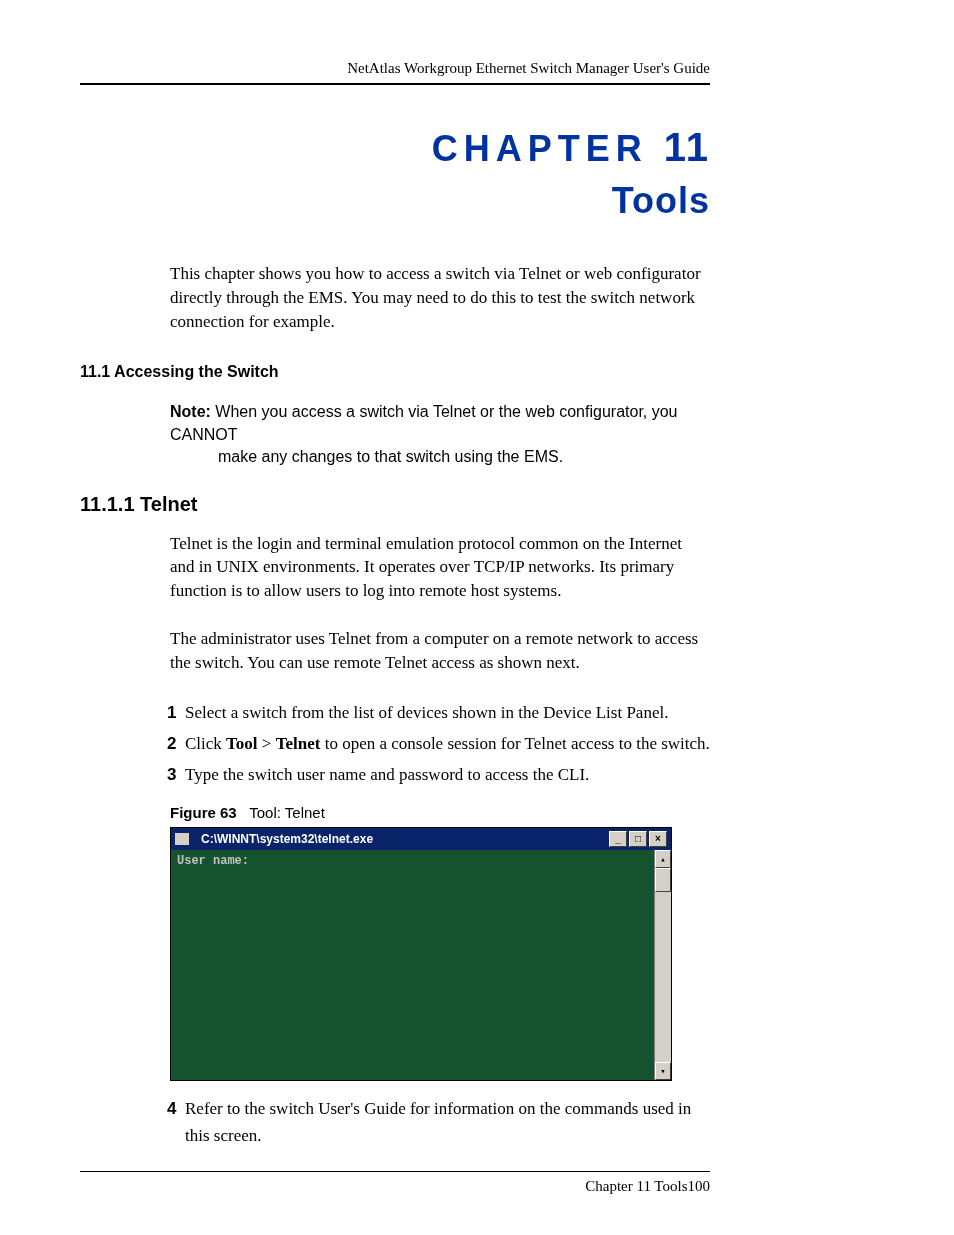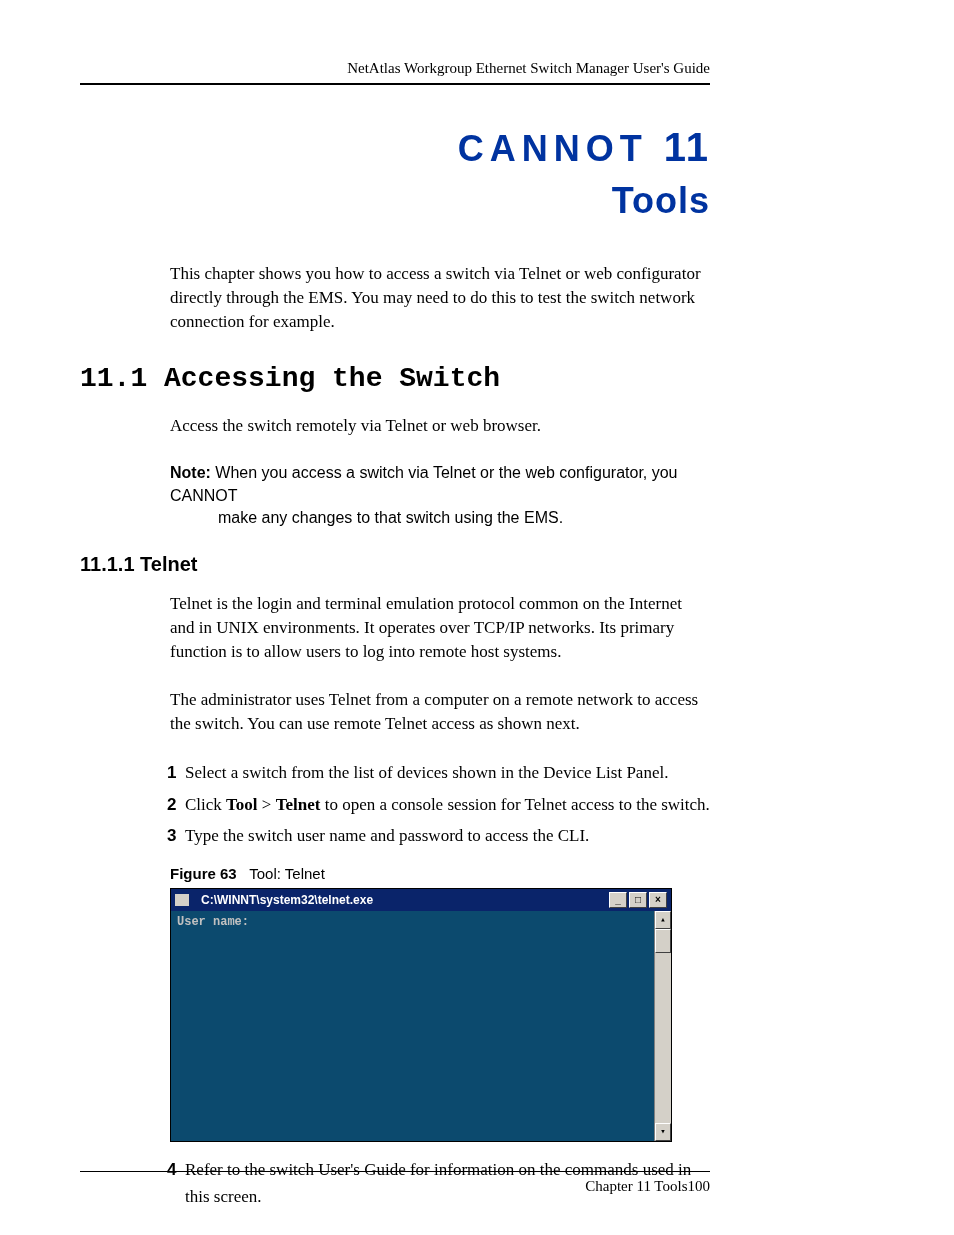--- a/index.html
+++ b/index.html
@@ -47,23 +47,23 @@
     letter-spacing: 1px;
     margin: 10px 0 14px 0;
   }
   .body-para {
     font-size: 17px;
     line-height: 1.4;
     margin: 0 0 24px 0;
     padding-left: 90px;
   }
   .h2 {
-    font-family: Liberation Mono, monospace;
-    font-weight: bold;
-    font-size: 28px;
+    font-family: Liberation Sans, sans-serif;
+    font-weight: bold;
+    font-size: 16px;
     margin: 30px 0 20px 0;
   }
   .h3 {
     font-family: Liberation Sans, sans-serif;
     font-weight: bold;
     font-size: 20px;
     margin: 24px 0 16px 0;
   }
   .note-block {
     font-family: Arial, Helvetica, sans-serif;
@@ -152,21 +152,21 @@
     align-items: center;
     justify-content: center;
     line-height: 1;
   }
   .tw-body {
     display: flex;
     height: 230px;
   }
   .tw-content {
     flex: 1;
-    background: #0c4a6e;
+    background: #14532d;
     color: #c0c0c0;
     font-size: 12px;
     font-weight: bold;
     padding: 4px 6px;
     font-family: "Courier New", monospace;
   }
   .tw-scroll {
     width: 16px;
     background: #d4d0c8;
     display: flex;
@@ -217,31 +217,30 @@
 </head>
 <body>
 
 <div class="page">
 
   <div class="running-head">NetAtlas Workgroup Ethernet Switch Manager User's Guide</div>
   <hr class="head-rule">
 
   <div class="chapter-title">
     <p class="chapter-line">
-      <span>CANNOT</span>
+      <span>CHAPTER</span>
       <span class="chapter-num">11</span>
     </p>
     <p class="chapter-name">Tools</p>
   </div>
 
   <p class="body-para">This chapter shows you how to access a switch via Telnet or web configurator directly through the EMS. You may need to do this to test the switch network connection for example.</p>
 
   <h2 class="h2">11.1  Accessing the Switch</h2>
 
-  <p class="body-para">Access the switch remotely via Telnet or web browser.</p>
 
   <div class="note-block">
     <div>
       <span class="note-label">Note:</span>
       <span>When you access a switch via Telnet or the web configurator, you CANNOT</span>
     </div>
     <div class="note-cont">make any changes to that switch using the EMS.</div>
   </div>
 
   <h3 class="h3">11.1.1  Telnet</h3>

